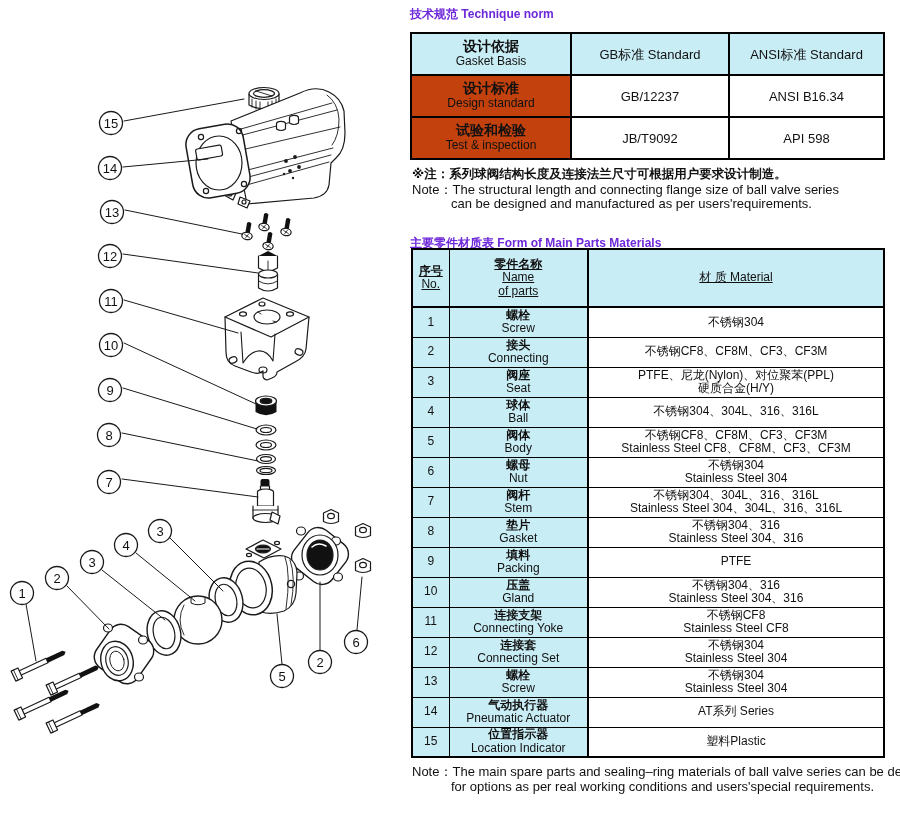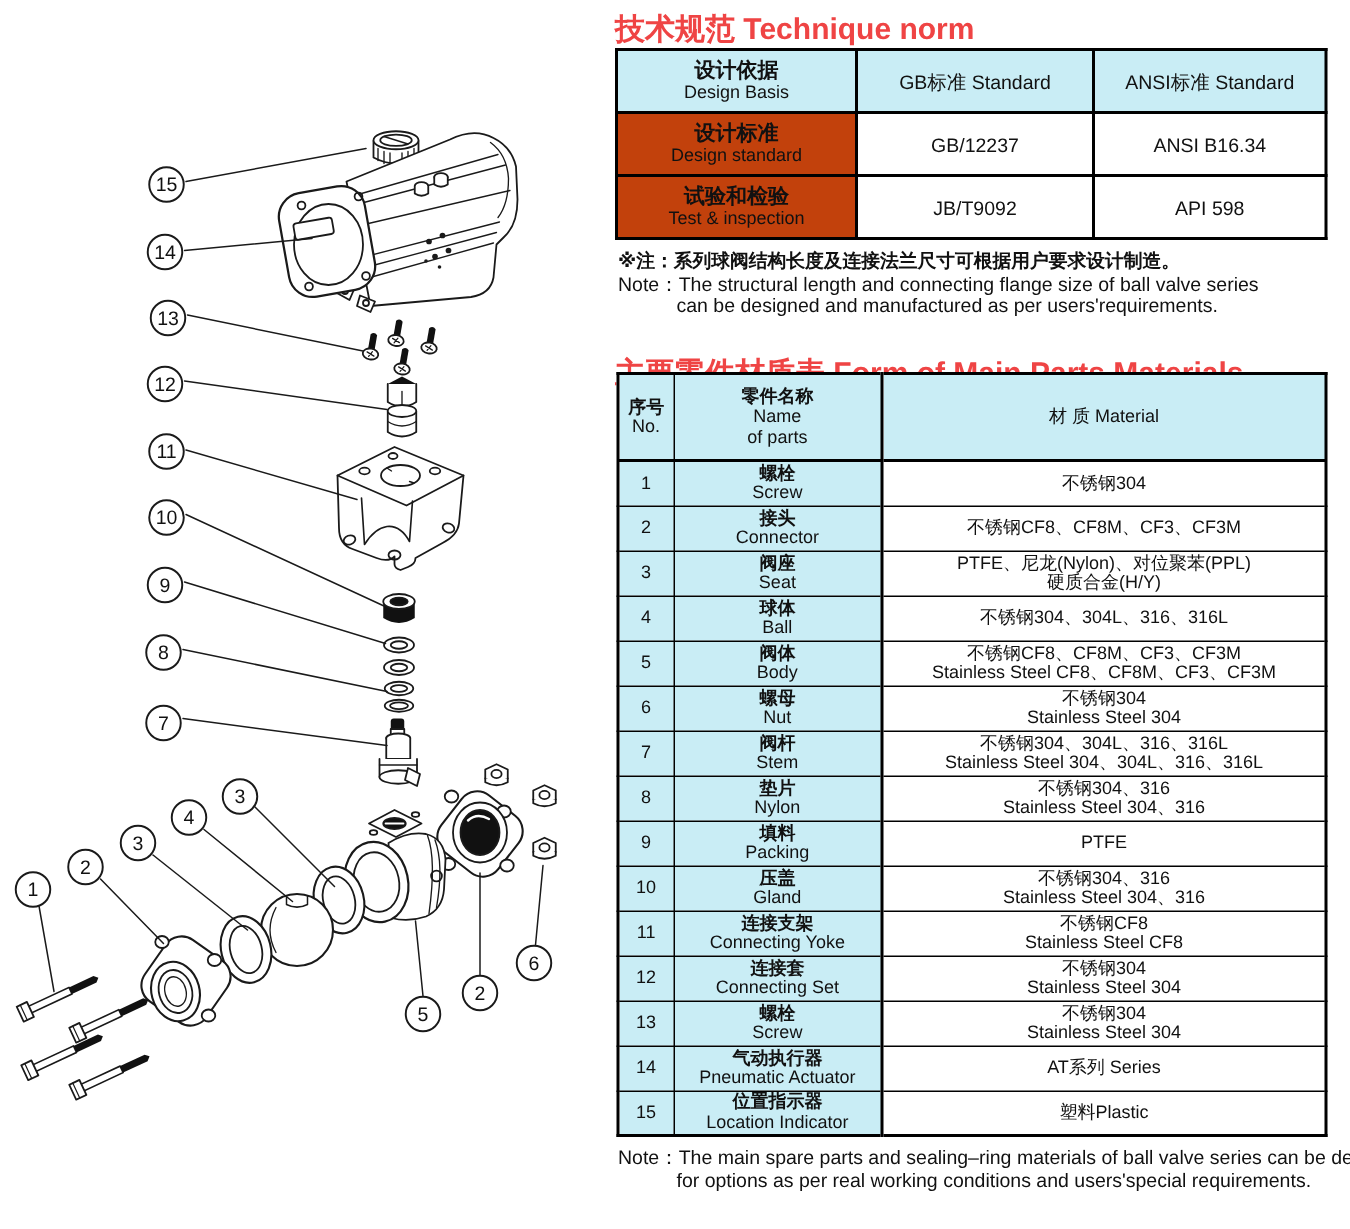--- a/index.html
+++ b/index.html
@@ -1,39 +1,39 @@
 <!DOCTYPE html>
 <html><head>
 <meta charset="utf-8">
 <style>
   html,body{margin:0;padding:0;background:#fff;}
   #page{position:relative;width:900px;height:819px;background:#fff;overflow:hidden;
         font-family:"Liberation Sans","DejaVu Sans",sans-serif;color:#111;}
   
   #diagram-svg{position:absolute;left:0;top:0;}
   
-  .sec-title{position:absolute;left:410px;font-size:20px;font-weight:bold;color:#ef4444;white-space:nowrap;}
+  .sec-title{position:absolute;left:410px;font-size:12px;font-weight:bold;color:#6d28d9;white-space:nowrap;}
   #title-technique{top:6px;}
   #title-materials{top:235px;}
   table{border-collapse:collapse;table-layout:fixed;position:absolute;background:#fff;}
   td{border:1.5px solid #000;text-align:center;vertical-align:middle;padding:0 2px;
      font-size:12px;line-height:13.5px;overflow:hidden;}
   .zh{font-weight:bold;font-size:14px;}
   .en{font-size:12px;}
   
   #t-norm{left:410px;top:32px;width:473px;border:2.5px solid #000;}
   #t-norm td{border-width:2px;height:40px;font-size:13px;line-height:15px;}
   #t-norm tr.hdr td{background:#c9edf5;}
   #t-norm td.lbl{background:#c2410c;}
   #t-norm col.c1{width:160px;} #t-norm col.c2{width:158px;} #t-norm col.c3{width:155px;}
   
   #t-mat{left:411px;top:248px;width:472px;border:2.5px solid #000;}
   #t-mat col.c1{width:37px;} #t-mat col.c2{width:139px;} #t-mat col.c3{width:296px;}
   #t-mat tr{height:30px;}
-  #t-mat tr.hdr{height:58px;}
+  #t-mat tr.hdr{height:58px;text-decoration:underline;}
   #t-mat tr.hdr td{background:#c9edf5;border-bottom-width:2.5px;}
   #t-mat td.no,#t-mat td.nm{background:#c9edf5;}
   #t-mat td.mat{border-left-width:2.5px;}
   #t-mat .zh{font-size:12px;}
   
   .note{position:absolute;left:412px;width:480px;}
   #note1{top:167px;}
   #note2{top:765px;}
   .note .nzh{font-weight:bold;font-size:12.5px;line-height:15.5px;white-space:nowrap;}
   #note2 .nzh{font-size:11.8px;}
@@ -362,21 +362,21 @@
   <table id="t-norm">
     <colgroup>
         <col class="c1">
         <col class="c2">
         <col class="c3">
       </colgroup>
     <tbody>
         <tr class="hdr">
       <td class="lbl">
         <div class="zh">设计依据</div>
-        <div class="en">Design Basis</div>
+        <div class="en">Gasket Basis</div>
       </td>
       <td>GB标准 Standard</td>
       <td>ANSI标准 Standard</td>
     </tr>
     <tr>
       <td class="lbl">
         <div class="zh">设计标准</div>
         <div class="en">Design standard</div>
       </td>
       <td>GB/12237</td>
@@ -428,21 +428,21 @@
       </td>
       <td class="mat">
         <div>不锈钢304</div>
         <div></div>
       </td>
     </tr>
     <tr>
       <td class="no">2</td>
       <td class="nm">
         <div class="zh">接头</div>
-        <div class="en">Connector</div>
+        <div class="en">Connecting</div>
       </td>
       <td class="mat">
         <div>不锈钢CF8、CF8M、CF3、CF3M</div>
         <div></div>
       </td>
     </tr>
     <tr>
       <td class="no">3</td>
       <td class="nm">
         <div class="zh">阀座</div>
@@ -494,21 +494,21 @@
       </td>
       <td class="mat">
         <div>不锈钢304、304L、316、316L</div>
         <div>Stainless Steel 304、304L、316、316L</div>
       </td>
     </tr>
     <tr>
       <td class="no">8</td>
       <td class="nm">
         <div class="zh">垫片</div>
-        <div class="en">Nylon</div>
+        <div class="en">Gasket</div>
       </td>
       <td class="mat">
         <div>不锈钢304、316</div>
         <div>Stainless Steel 304、316</div>
       </td>
     </tr>
     <tr>
       <td class="no">9</td>
       <td class="nm">
         <div class="zh">填料</div>

